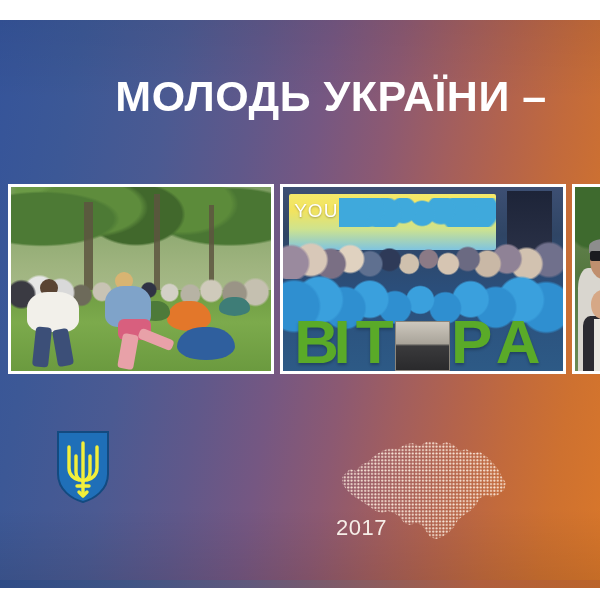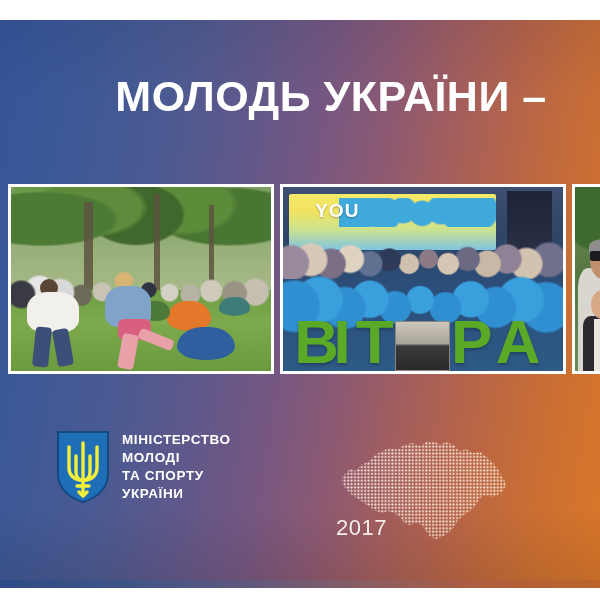--- a/index.html
+++ b/index.html
@@ -164,24 +164,23 @@
 
   
   .p2-bg { position: absolute; inset: 0; background: linear-gradient(to bottom, #3d4f73 0%, #2f4565 26%, #2b4e7a 55%, #2d5a86 100%); }
   .p2-banner {
     position: absolute; left: 2%; top: 4%; width: 74%; height: 30%;
     background: linear-gradient(to bottom, #f4e96a 0%, #f2e35f 30%, #cfe38d 62%, #7fc4e0 100%);
     border-radius: 2px;
   }
   .p2-banner-text {
     position: absolute; left: 4%; top: 7%;
-    color: #ffffff; font-weight: 700; font-size: 19px;
+    color: #ffffff; font-weight: 400; font-size: 19px;
     text-shadow: 0 1px 2px rgba(0,0,0,.3);
     letter-spacing: 1px;
-    margin-left: 21px;
   }
   .p2-banner-figs {
     position: absolute; left: 20%; top: 6%; width: 56%; height: 16%;
     background:
       radial-gradient(circle at 5% 50%, #3fa9dc 0 14%, transparent 16%),
       radial-gradient(circle at 17% 40%, #3fa9dc 0 13%, transparent 15%),
       radial-gradient(circle at 29% 55%, #3fa9dc 0 14%, transparent 16%),
       radial-gradient(circle at 41% 42%, #3fa9dc 0 13%, transparent 15%),
       radial-gradient(circle at 53% 53%, #3fa9dc 0 14%, transparent 16%),
       radial-gradient(circle at 65% 41%, #3fa9dc 0 13%, transparent 15%),
@@ -356,26 +355,20 @@
         <path d="M2 2 H52 V44 C52 60 38 69 27 72 C16 69 2 60 2 44 Z" fill="#1f6fb8" stroke="#134a80" stroke-width="2"></path>
         <g fill="none" stroke="#f2ef3a" stroke-width="3.4" stroke-linecap="round" stroke-linejoin="round">
           <path d="M27 13 V64"></path>
           <path d="M13 17 V38 C13 45 18 49 23 50"></path>
           <path d="M41 17 V38 C41 45 36 49 31 50"></path>
           <path d="M20 26 V42 C20 47 23 50 27 51 C31 50 34 47 34 42 V26"></path>
           <path d="M21 56 H33"></path>
           <path d="M23 62 L27 66 L31 62"></path>
         </g>
       </svg>
-    </div>
-    <div class="ministry-text">
-      <div>МІНІСТЕРСТВО</div>
-      <div>МОЛОДІ</div>
-      <div>ТА СПОРТУ</div>
-      <div>УКРАЇНИ</div>
     </div>
   </div>
 
   <div class="map-wrap">
     <svg viewBox="0 0 200 125" width="200" height="125" aria-hidden="true">
       <defs>
         <pattern id="dots" width="3.4" height="3.4" patternUnits="userSpaceOnUse">
           <circle cx="1.2" cy="1.2" r="1.05" fill="#f9e6d8"></circle>
         </pattern>
         <clipPath id="uaClip">

